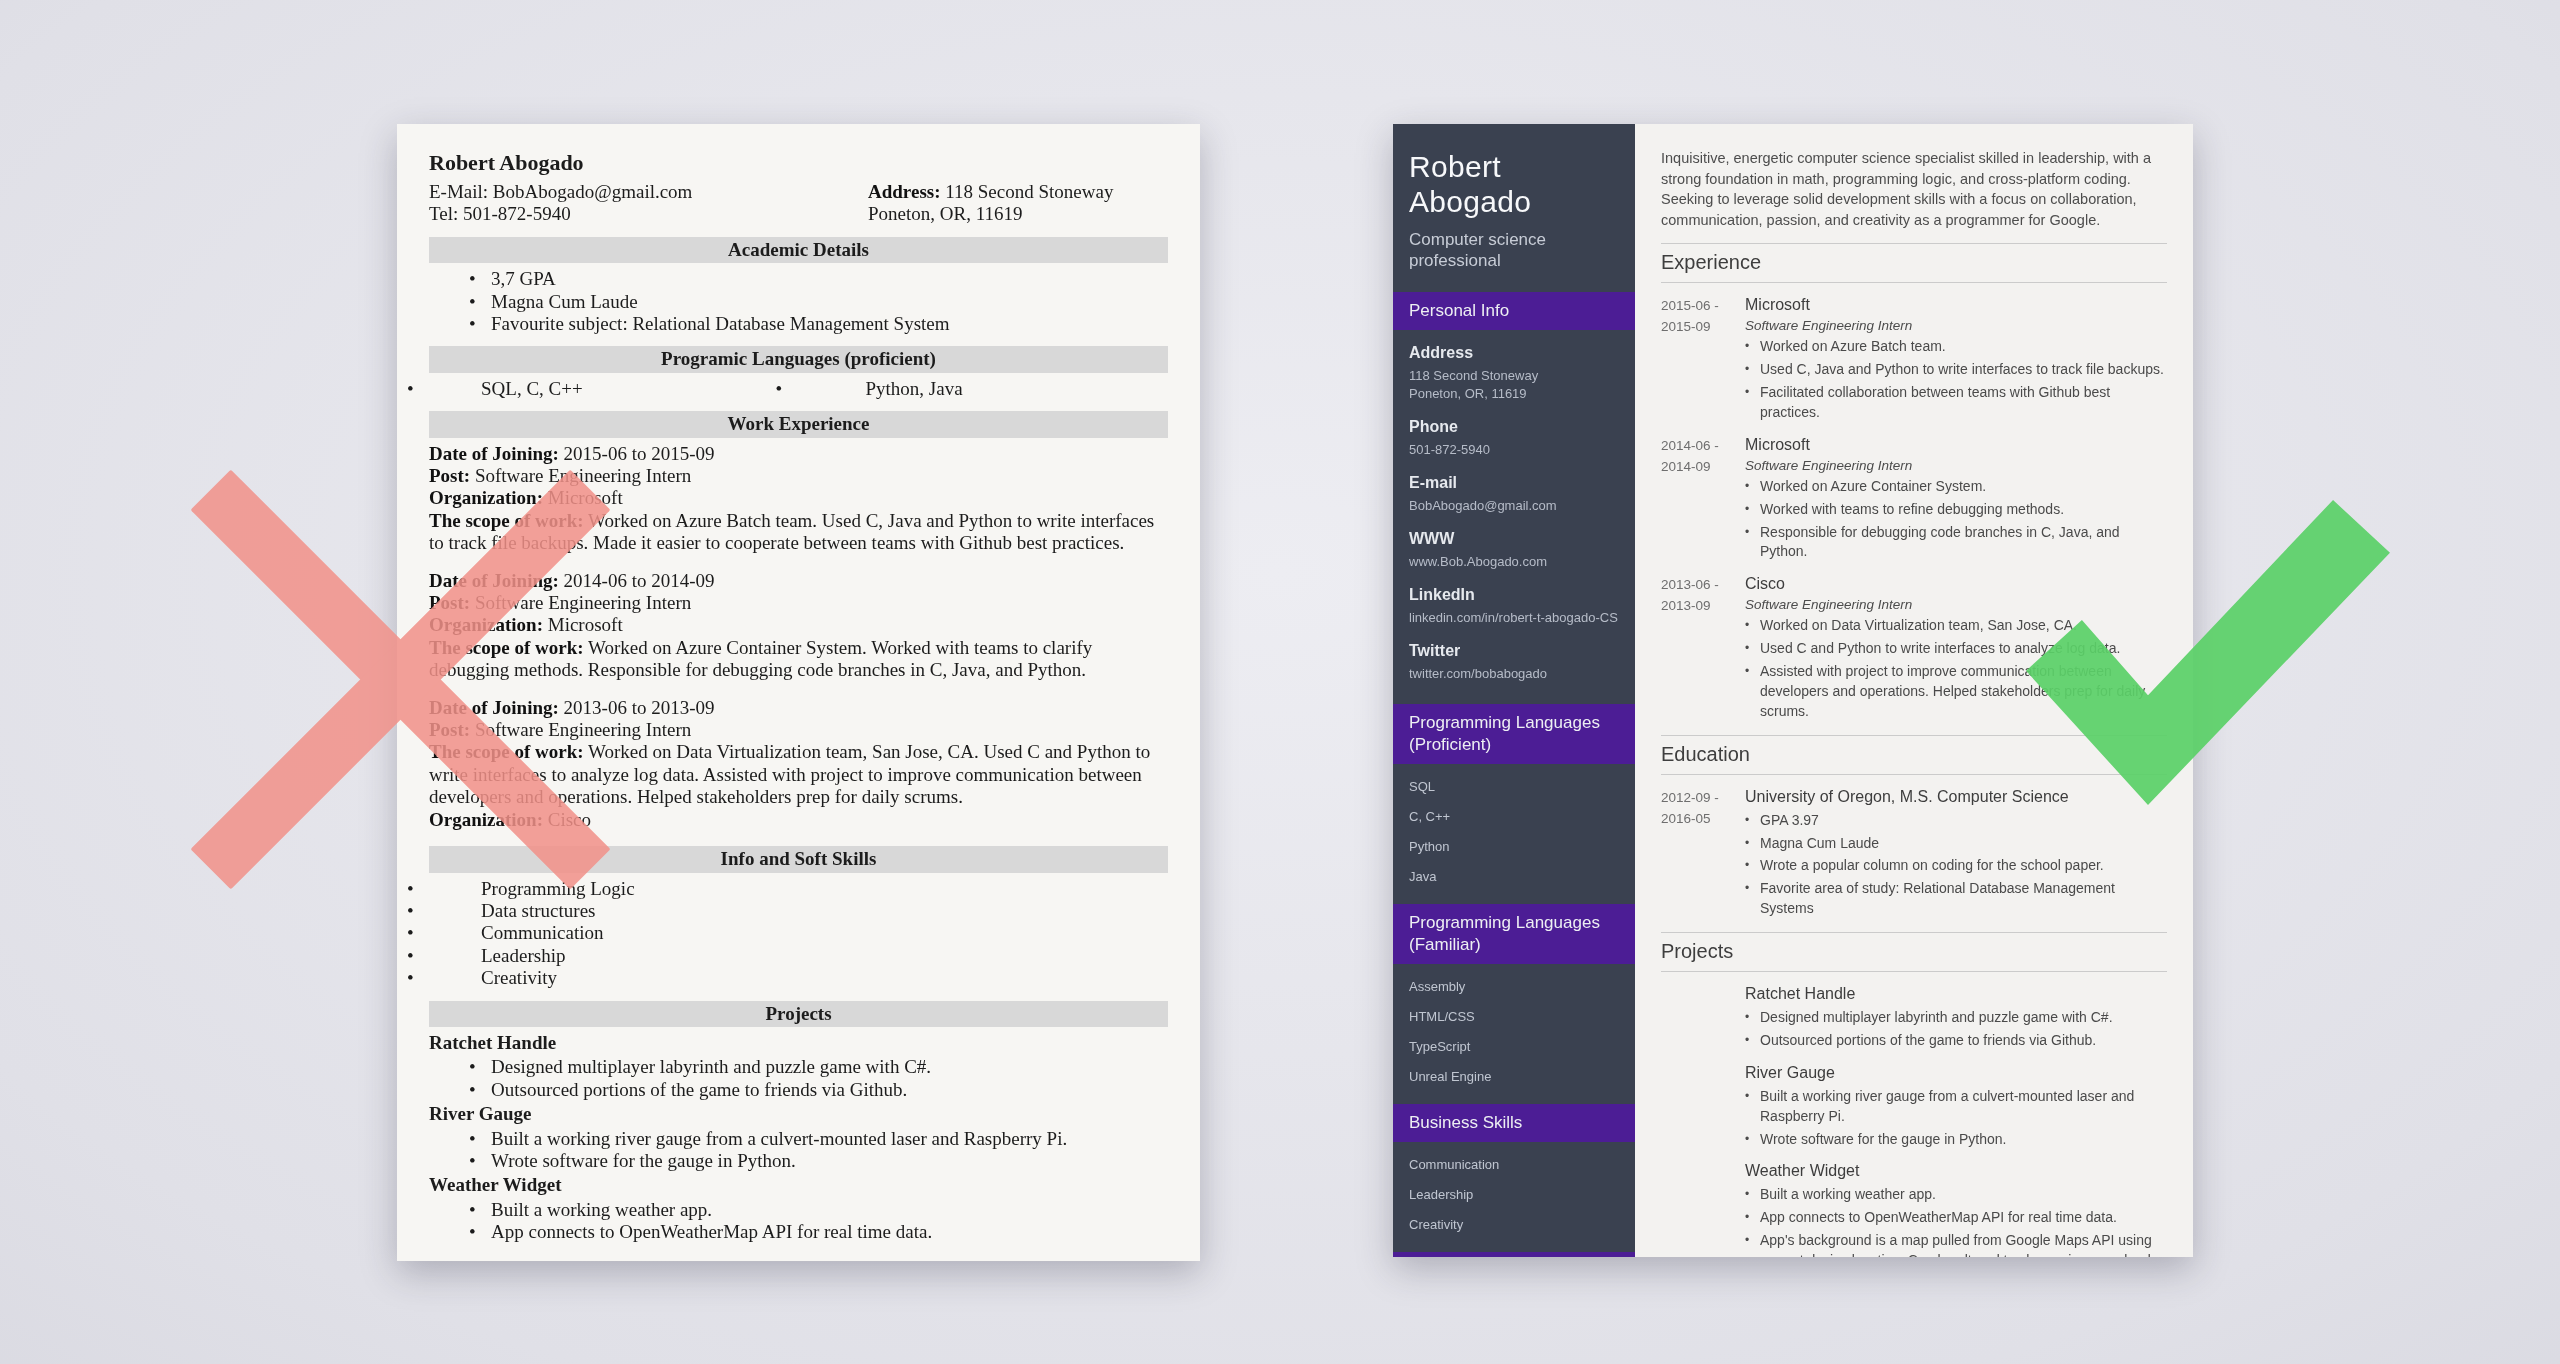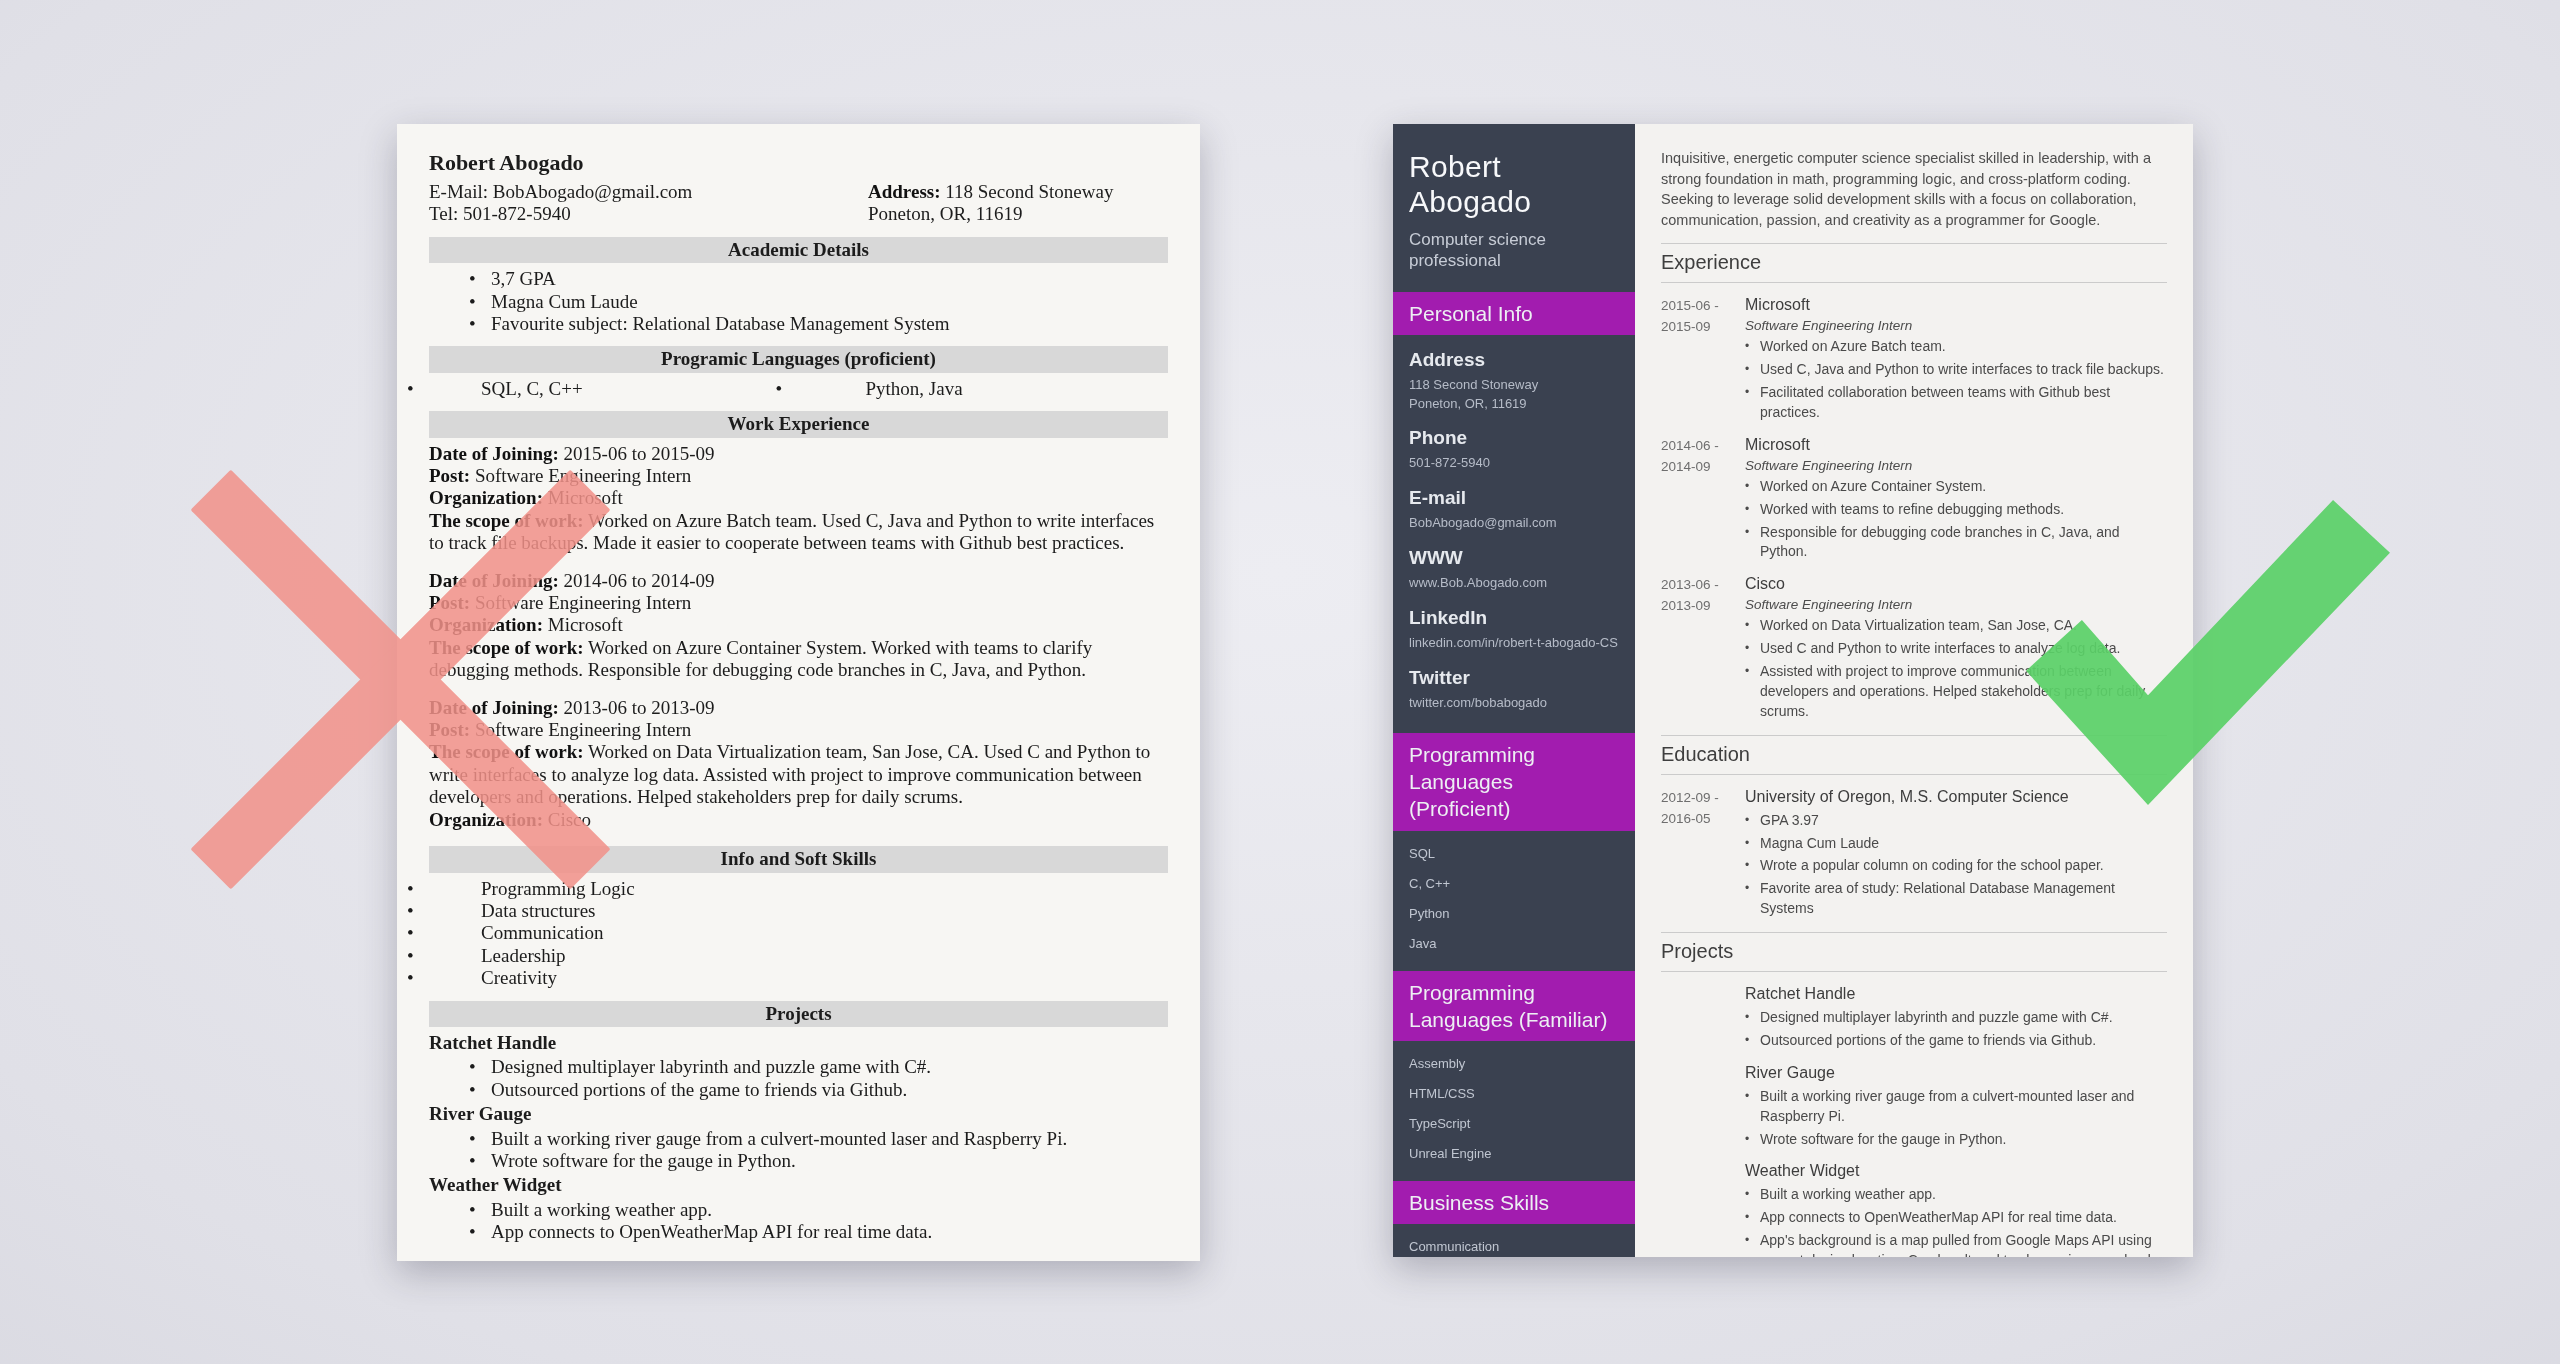--- a/index.html
+++ b/index.html
@@ -40,23 +40,23 @@
   .xb2{transform:rotate(-45deg);}
 
   
   .check{position:absolute;left:2025px;top:500px;width:368px;height:305px;opacity:.92;z-index:5;}
 
   
   .page-good{left:1393px;top:124px;width:800px;height:1133px;display:flex;background:#f3f2f0;overflow:hidden;}
   .sidebar{width:242px;flex:none;background:#3a4150;color:#fff;padding:26px 0 20px;box-sizing:border-box;}
   .sb-name{font-size:30px;line-height:1.15;padding:0 16px;font-weight:400;color:#f7f8fa;letter-spacing:.3px;}
   .sb-title{font-size:17px;color:#c7ccd6;padding:0 16px;margin-top:10px;line-height:1.25;font-weight:400;}
-  .sb-band{background:#a21caf;padding:8px 16px;font-size:21px;margin-top:20px;color:#edeff3;line-height:1.3;}
+  .sb-band{background:#4c1d95;padding:8px 16px;font-size:17px;margin-top:20px;color:#edeff3;line-height:1.3;}
   .sb-item{padding:0 16px;}
-  .sb-label{margin-top:14px;font-size:19px;font-weight:700;color:#e6e9ee;}
+  .sb-label{margin-top:14px;font-size:16px;font-weight:700;color:#e6e9ee;}
   .sb-value{margin-top:5px;font-size:13px;color:#b6bcc8;white-space:pre-line;line-height:1.45;}
   .sb-li{padding:0 16px;margin-top:15px;font-size:13px;color:#c0c6d1;}
 
   .gmain{flex:1;background:#f3f2f0;color:#4a4a4a;padding:24px 26px;box-sizing:border-box;overflow:hidden;}
   .summary{font-size:14.5px;line-height:1.42;color:#4d4d4d;margin:0 0 6px;}
   .mhead{margin-top:13px;padding:7px 0 8px;font-size:20px;color:#3e3e3e;font-weight:400;
     border-top:1px solid #cbcbcb;border-bottom:1px solid #cbcbcb;}
   .entry{display:flex;margin-top:13px;}
   .edate{width:84px;flex:none;font-size:13.5px;color:#6e6e6e;line-height:1.55;}
   .ebody{flex:1;}

